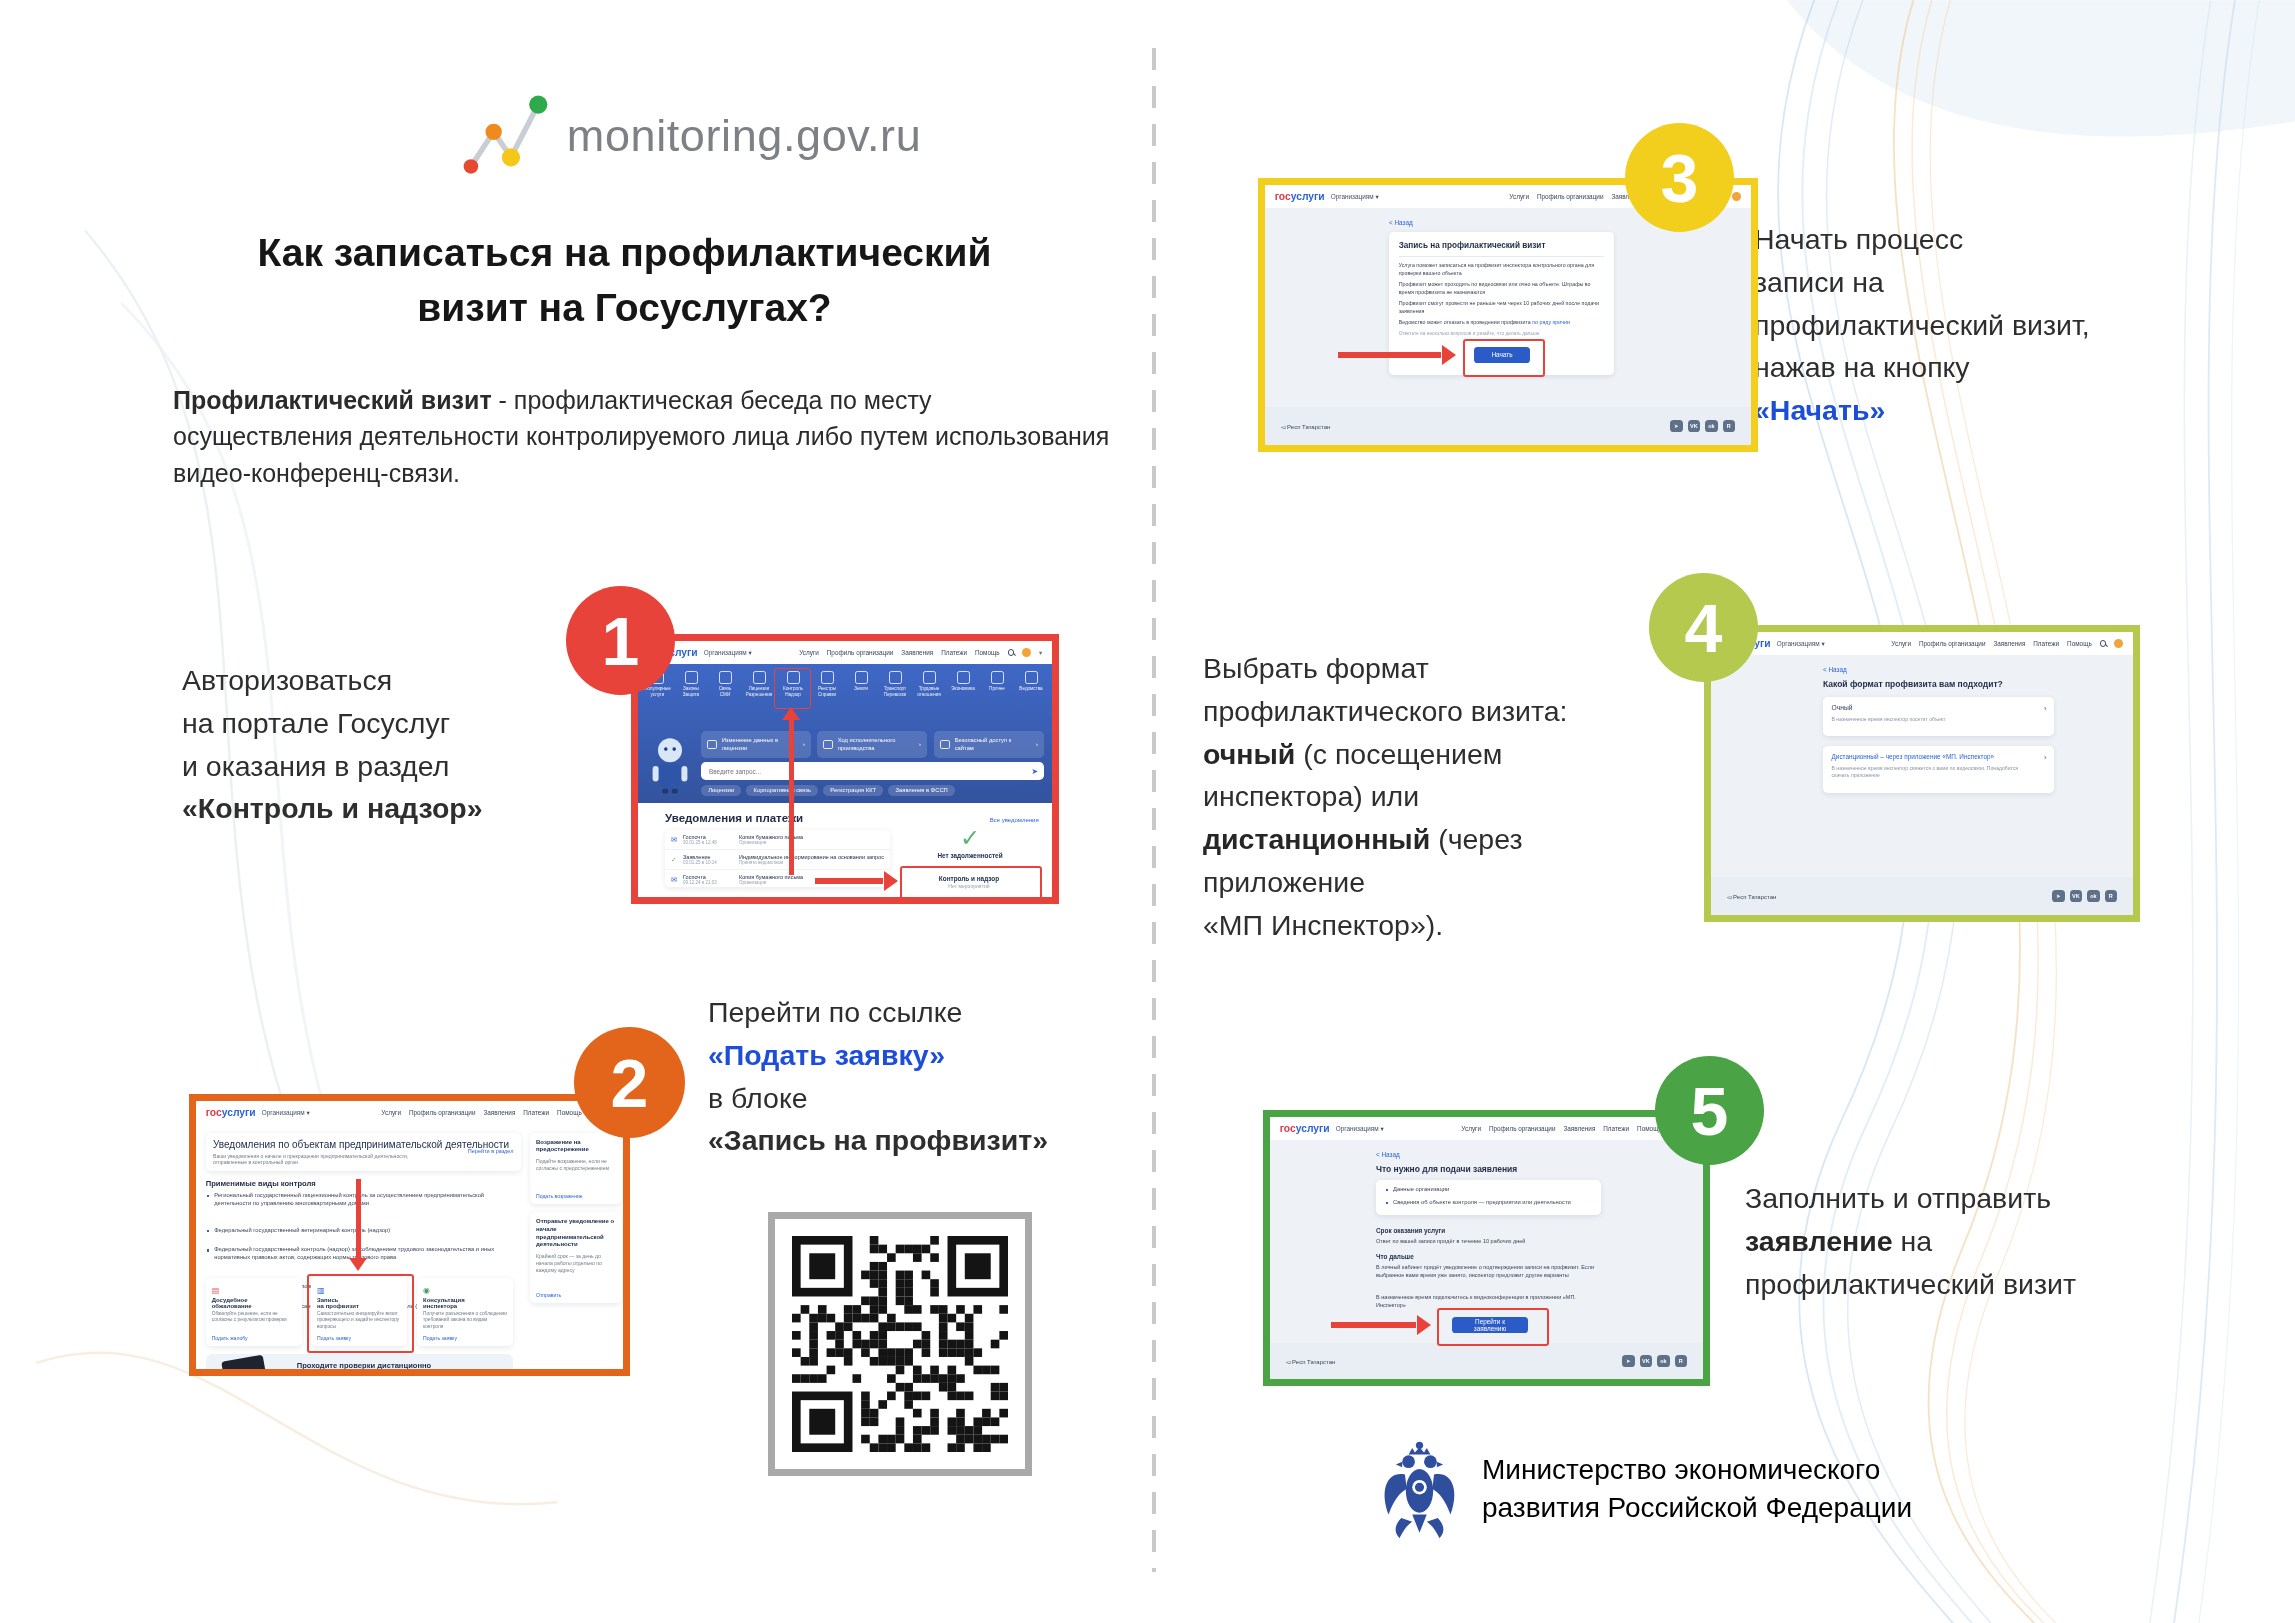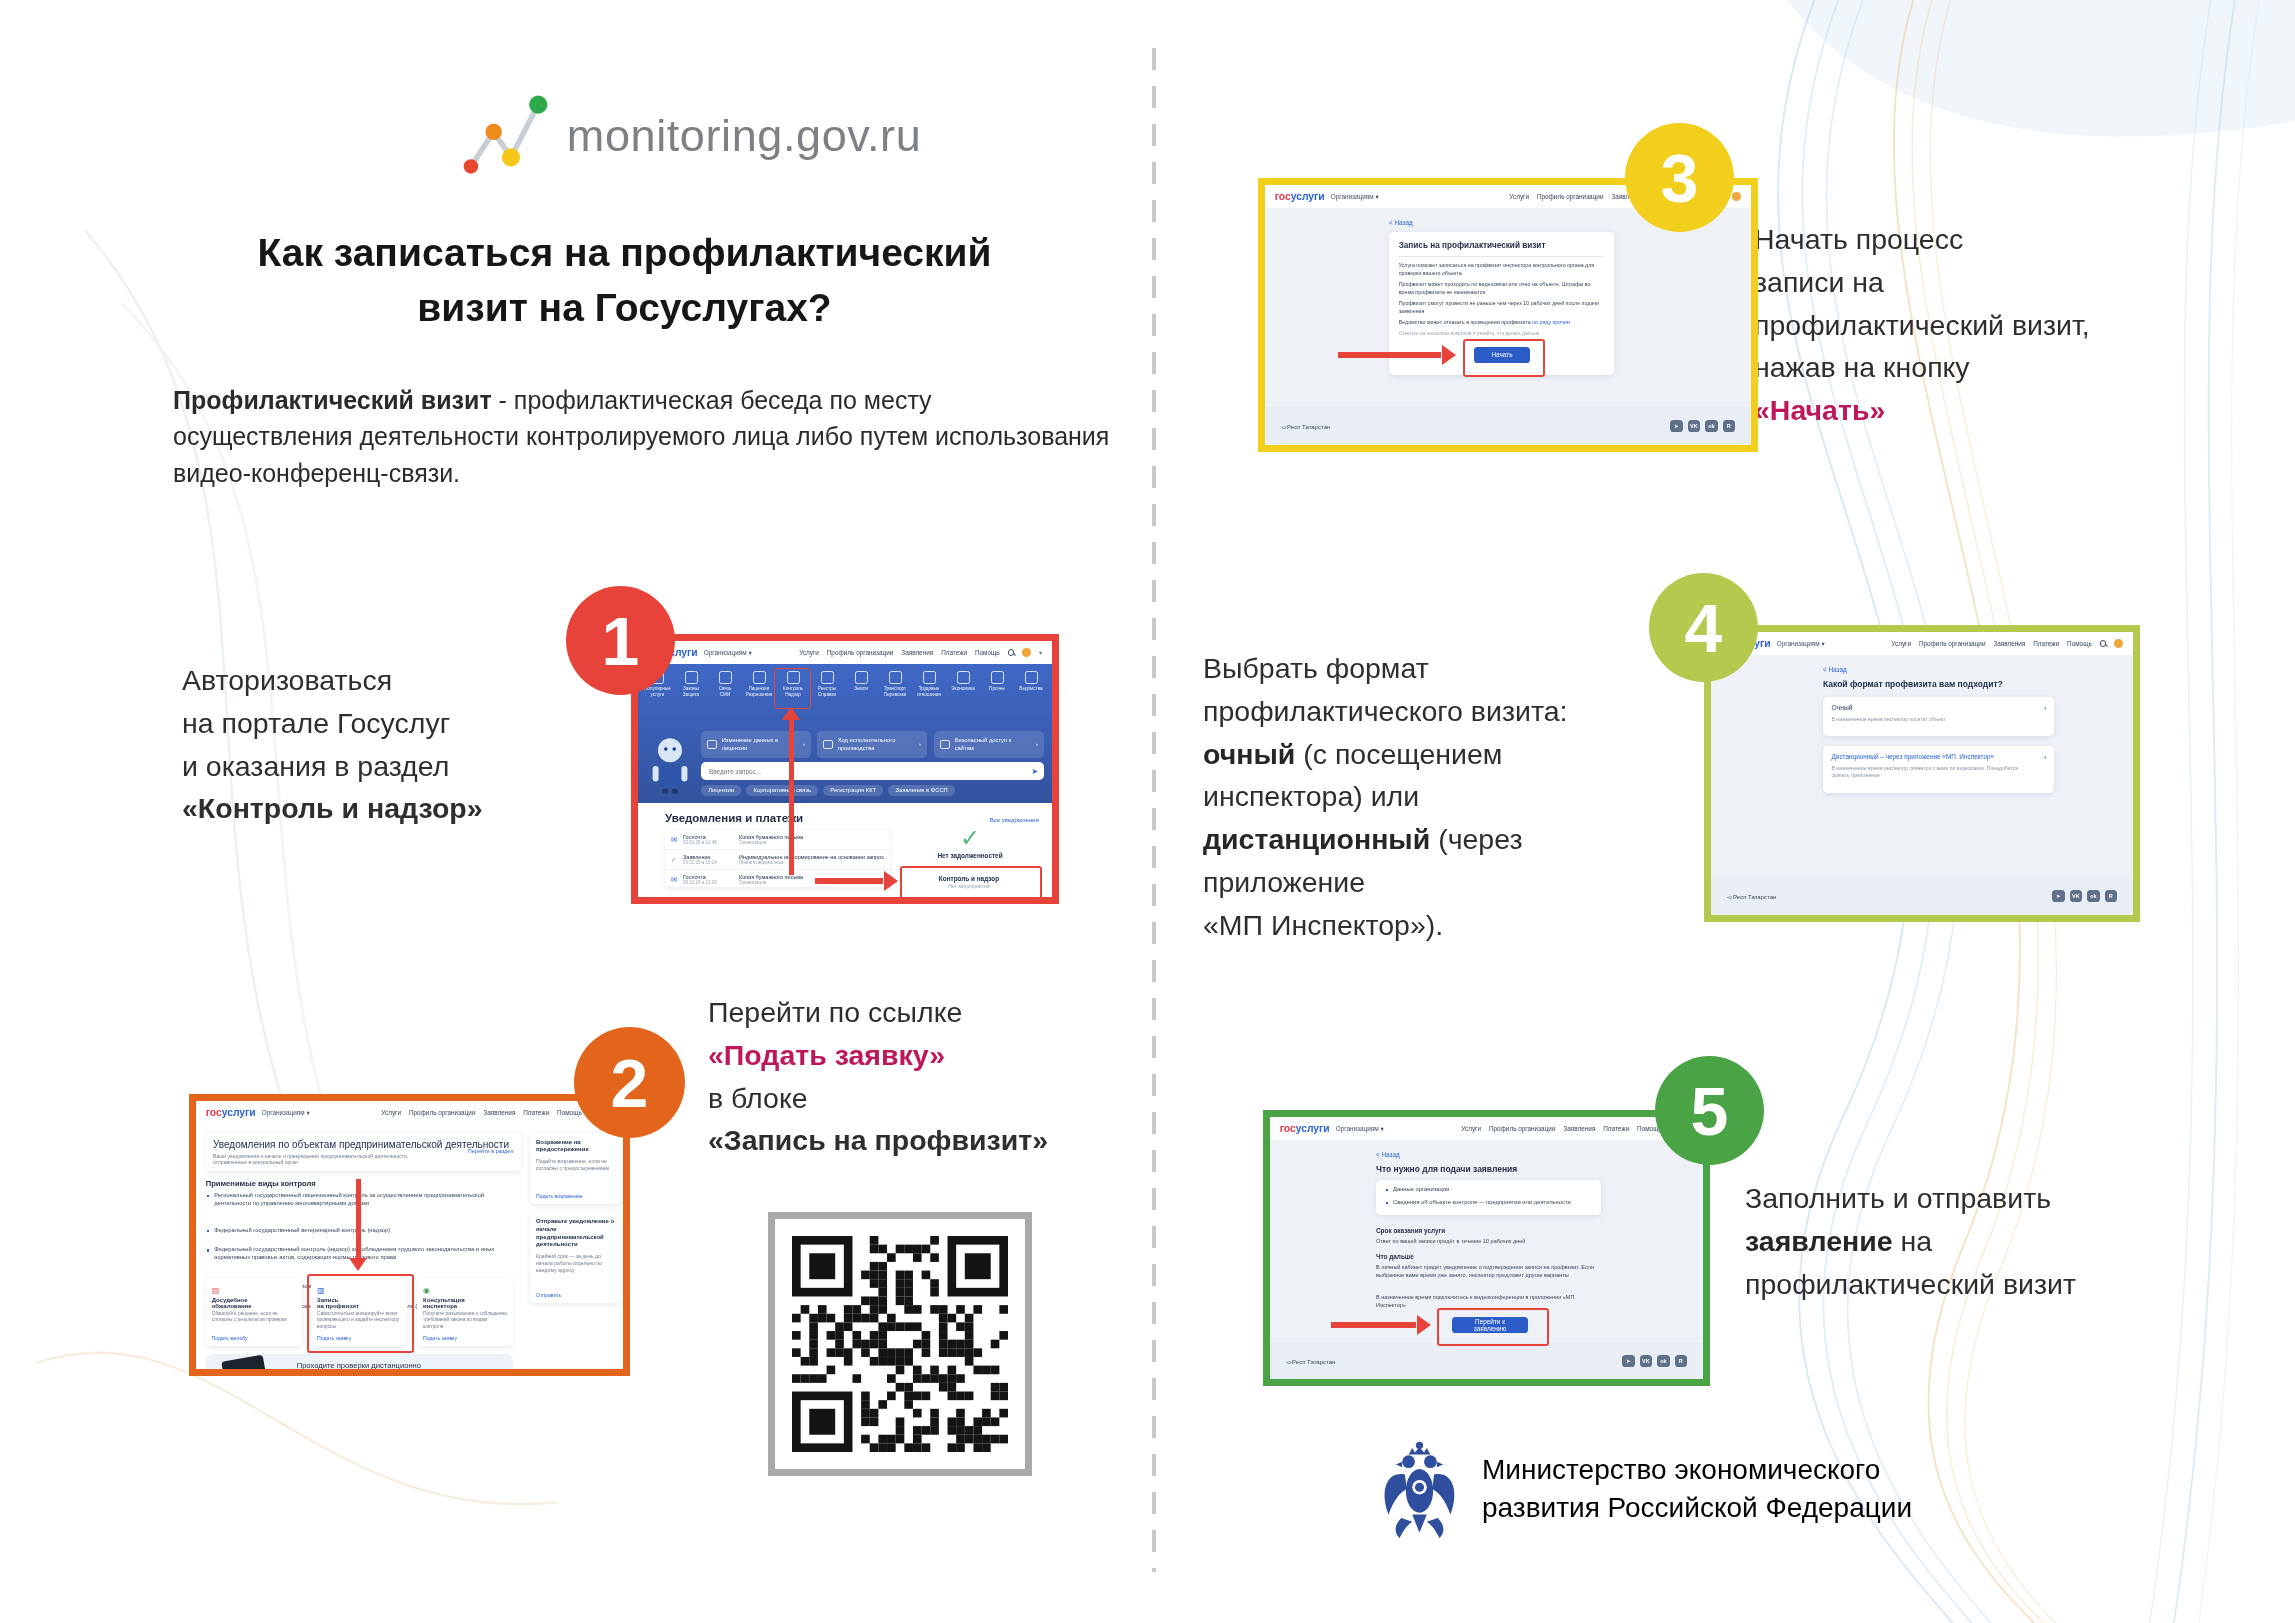--- a/index.html
+++ b/index.html
@@ -6,21 +6,21 @@
   body{font-family:"Liberation Sans","DejaVu Sans",sans-serif;color:#222;}
   #canvas{position:relative;width:2295px;height:1623px;background:#fff;overflow:hidden;}
   .abs{position:absolute;}
   svg{display:block;}
   
   .brand-text{font-size:45px;color:#7d8084;letter-spacing:0.6px;}
   .poster-title{font-size:39px;font-weight:bold;color:#161616;line-height:1.42;text-align:center;}
   .intro{font-size:25px;line-height:1.45;color:#2b2b2b;}
   .step-text{font-size:28.5px;line-height:1.5;color:#2e2e2e;}
   .step-text b{color:#262626;}
-  .blue-accent{color:#be185d;font-weight:bold;}
+  .blue-accent{color:#1d4ed8;font-weight:bold;}
   .num-circle{border-radius:50%;display:flex;align-items:center;justify-content:center;
     color:#fff;font-weight:bold;font-size:68px;z-index:6;}
   .shot{box-sizing:border-box;background:#fff;z-index:4;}
   .shot-inner{position:relative;width:100%;height:100%;overflow:hidden;background:#fff;}
   .divider-v{width:3.6px;background:repeating-linear-gradient(to bottom,#c9c9c9 0 22px,transparent 22px 38px);}
   
   .tb{position:absolute;left:0;top:0;right:0;height:23px;background:#fff;display:flex;align-items:center;
       justify-content:space-between;padding:0 9.7px;box-sizing:border-box;z-index:3;}
   .tb .lg{font-size:10.3px;font-weight:bold;white-space:nowrap;}
   .lg .g1{color:#e0394a;} .lg .g2{color:#2b62d9;}
@@ -337,21 +337,21 @@
         <span style="color:#3f9e56;font-size:7.9px;">◉</span>
         <div style="font-size:6px;font-weight:bold;color:#20304e;margin-top:1.8px;"><span>Консультация</span><br><span>инспектора</span></div>
         <div style="font-size:4.8px;color:#707a8a;margin-top:2.4px;line-height:1.3;">Получите разъяснения о соблюдении требований закона по видам контроля</div>
         <a class="blue-link" style="font-size:5.1px;text-decoration:none;position:absolute;left:6px;bottom:4.8px;">Подать заявку</a>
       </div>
       <div class="rframe" style="left:111px;top:173px;width:103px;height:75px;"></div>
       <div class="arr arr-vdn" style="left:160px;top:78px;width:4.8px;height:79px;"></div>
 
       <div class="abs" style="left:9.7px;top:253px;width:307px;height:24px;background:#eef3f9;border-radius:6px;overflow:hidden;">
         <div style="position:absolute;left:18px;top:3.6px;width:42px;height:36px;background:#1d2430;border-radius:3.6px;transform:rotate(-10deg);"></div>
-        <div style="position:absolute;left:91px;top:7.3px;font-size:7.6px;font-weight:normal;color:#20304e;">Проходите проверки дистанционно</div>
+        <div style="position:absolute;left:91px;top:7.3px;font-size:7.6px;font-weight:bold;color:#20304e;">Проходите проверки дистанционно</div>
       </div>
 
       <div class="card abs" style="left:334px;top:31.5px;width:92px;height:71px;padding:6px;box-sizing:border-box;">
         <div style="font-size:6px;font-weight:bold;color:#20304e;line-height:1.3;">Возражение на предостережение</div>
         <div style="font-size:5.1px;color:#707a8a;margin-top:3.6px;line-height:1.35;">Подайте возражение, если не согласны с предостережением</div>
         <a class="blue-link" style="font-size:5.1px;text-decoration:none;position:absolute;left:6px;bottom:4.8px;">Подать возражение</a>
       </div>
       <div class="card abs" style="left:334px;top:111px;width:92px;height:91px;padding:6px;box-sizing:border-box;">
         <div style="font-size:6px;font-weight:bold;color:#20304e;line-height:1.3;">Отправьте уведомление о начале предпринимательской деятельности</div>
         <div style="font-size:5.1px;color:#707a8a;margin-top:3.6px;line-height:1.35;">Крайний срок — за день до начала работы отдельно по каждому адресу</div>

